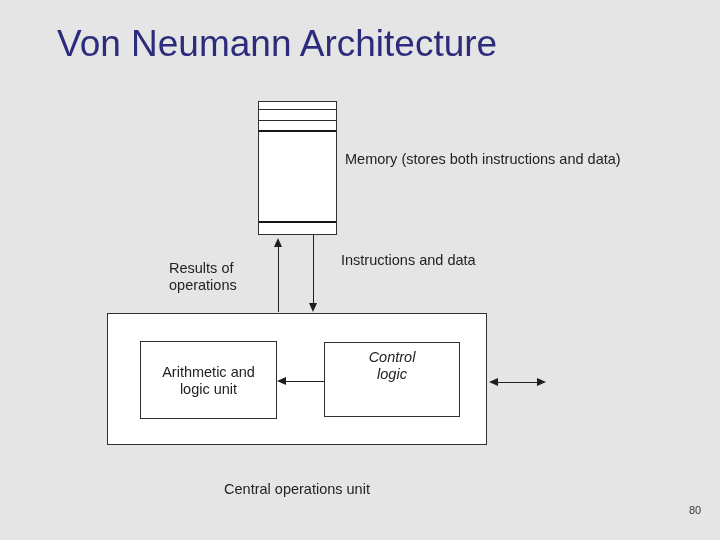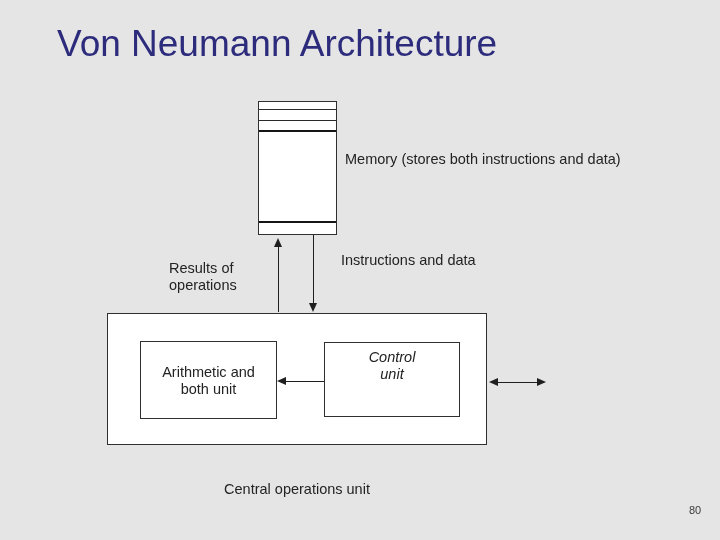--- a/index.html
+++ b/index.html
@@ -58,28 +58,28 @@
 
   <div class="vline" style="left:313px;top:235px;width:1px;height:69px;"></div>
   <div class="tri tri-down" style="left:309px;top:303px;"></div>
   <div class="lbl" style="left:341px;top:252px;">Instructions and data</div>
 
   <div class="box" style="left:107px;top:313px;width:380px;height:132px;"></div>
 
   <div class="box" style="left:140px;top:341px;width:137px;height:78px;">
     <div class="unit-label" style="top:22px;">
       <span style="display:block;">Arithmetic and</span>
-      <span style="display:block;">both unit</span>
+      <span style="display:block;">logic unit</span>
     </div>
   </div>
 
   <div class="box" style="left:324px;top:342px;width:136px;height:75px;">
     <div class="unit-label" style="top:6px;font-style:italic;">
       <span style="display:block;">Control</span>
-      <span style="display:block;">unit</span>
+      <span style="display:block;">logic</span>
     </div>
   </div>
 
   <div class="hline" style="left:286px;top:381px;width:38px;height:1px;"></div>
   <div class="tri tri-left" style="left:277px;top:377px;"></div>
 
   <div class="hline" style="left:496px;top:382px;width:42px;height:1px;"></div>
   <div class="tri tri-left" style="left:489px;top:378px;"></div>
   <div class="tri tri-right" style="left:537px;top:378px;"></div>
 

